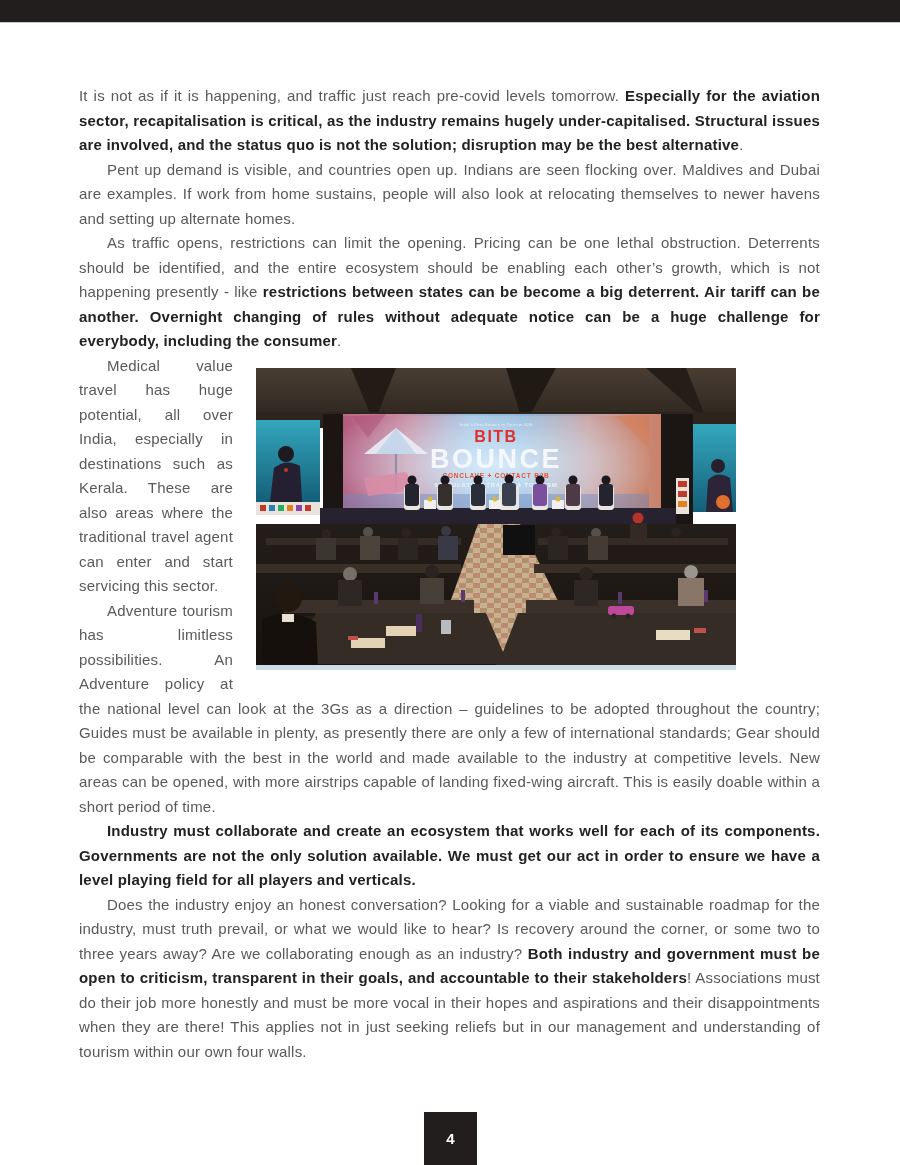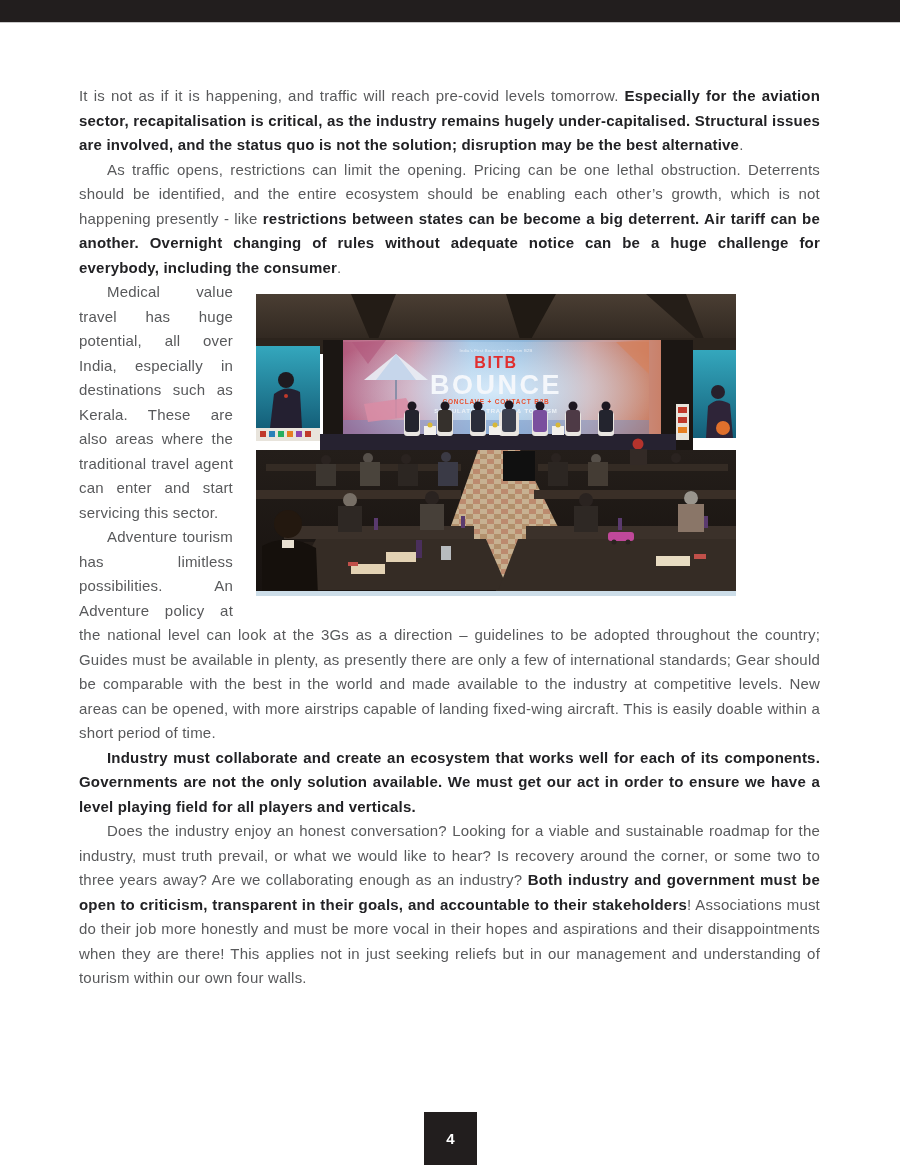--- a/index.html
+++ b/index.html
@@ -24,21 +24,22 @@
   .banner-sub2{font-weight:bold;fill:#eef3f8;font-size:6px;letter-spacing:0.8px;font-family:"Liberation Sans",sans-serif;}
 </style>
 </head>
 <body>
 
 <div class="page">
 
   <div class="topbar"></div>
 
   <div class="content">
-    <p class="noindent"><span>It is not as if it is happening, and traffic will reach pre-covid levels tomorrow. </span><span class="b">Especially for the aviation sector, recapitalisation is critical, as the industry remains hugely under-capitalised. Structural issues are involved, and the status quo is not the solution; disruption may be the best alternative</span><span>.</span></p>
+    <p class="noindent"><span>It is not as if it is happening, and traffic just reach pre-covid levels tomorrow. </span><span class="b">Especially for the aviation sector, recapitalisation is critical, as the industry remains hugely under-capitalised. Structural issues are involved, and the status quo is not the solution; disruption may be the best alternative</span><span>.</span></p>
+    <p><span>Pent up demand is visible, and countries open up. Indians are seen flocking over. Maldives and Dubai are examples. If work from home sustains, people will also look at relocating themselves to newer havens and setting up alternate homes.</span></p>
     <p><span>As traffic opens, restrictions can limit the opening. Pricing can be one lethal obstruction. Deterrents should be identified, and the entire ecosystem should be enabling each other’s growth, which is not happening presently - like </span><span class="b">restrictions between states can be become a big deterrent. Air tariff can be another. Overnight changing of rules without adequate notice can be a huge challenge for everybody, including the consumer</span><span>.</span></p>
 
     <div class="photo-float">
       <svg viewBox="0 0 480 302" preserveAspectRatio="none">
         <defs>
           <linearGradient id="ceil" x1="0" y1="0" x2="0" y2="1">
             <stop offset="0" stop-color="#4a3e33"></stop>
               <stop offset="1" stop-color="#29211b"></stop>
           </linearGradient>
           <linearGradient id="bannerH" x1="0" y1="0" x2="1" y2="0">

